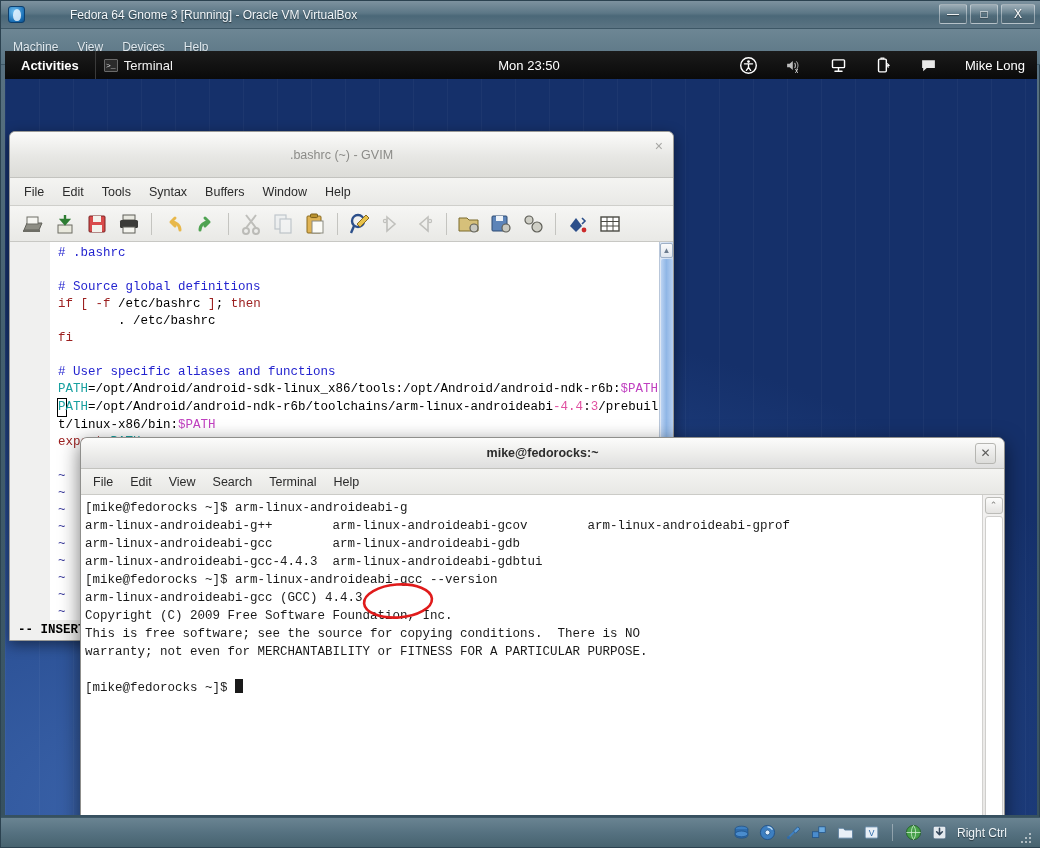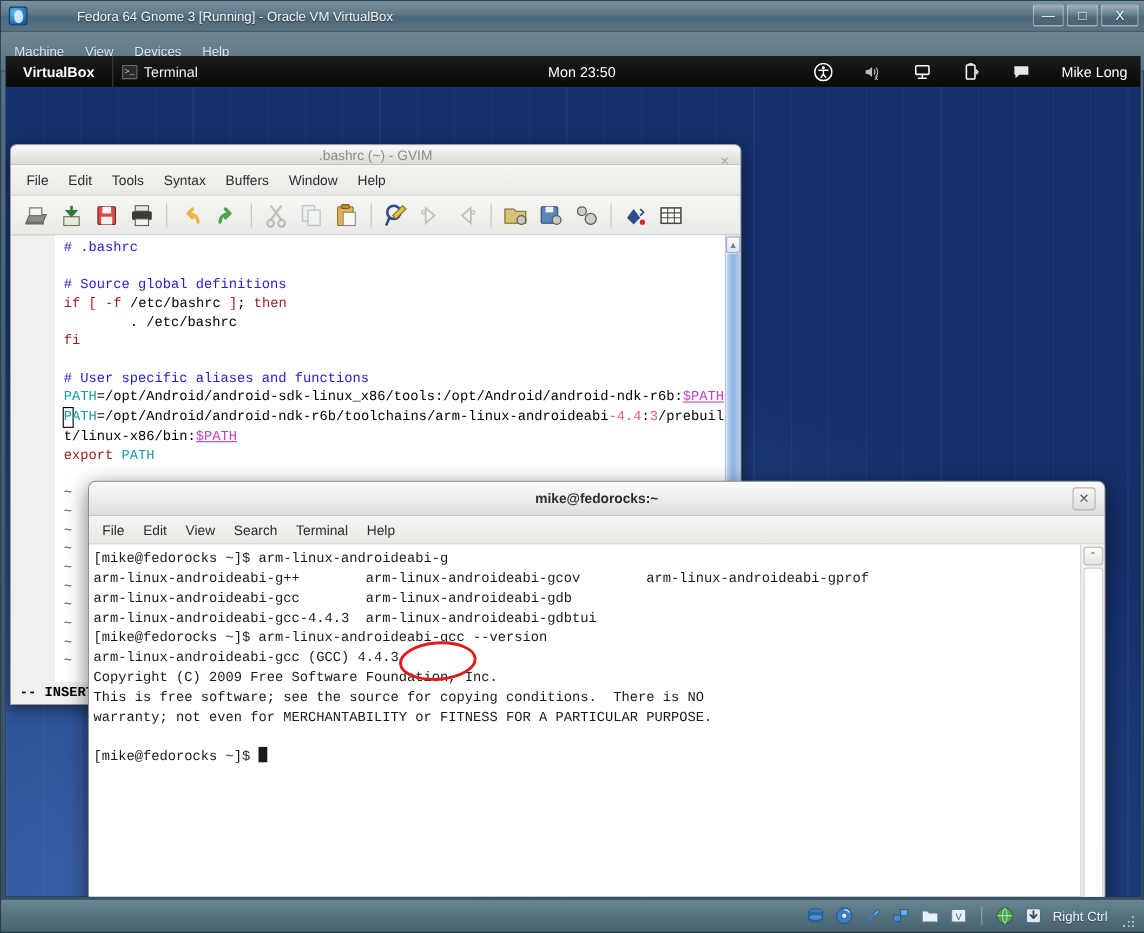--- a/index.html
+++ b/index.html
@@ -111,21 +111,21 @@
   #gvim-window {
     position:absolute; left:4px; top:80px; width:665px; height:510px;
     background:#f0f0ef;
     border:1px solid #9a9a97;
     border-radius:6px 6px 0 0;
     box-shadow: 0 4px 14px rgba(0,0,0,.45);
     display:flex; flex-direction:column;
     overflow:hidden;
   }
   #gvim-titlebar {
-    height:18px; flex:none; position:relative;
+    height:46px; flex:none; position:relative;
     background: linear-gradient(180deg,#fbfbfa 0%, #e7e7e4 55%, #dcdcd8 100%);
     border-bottom:1px solid #c3c3bf;
     border-radius:5px 5px 0 0;
     display:flex; align-items:center; justify-content:center;
   }
   #gvim-title-text { font-size:12.5px; color:#8b8b88; }
   #gvim-close { position:absolute; right:10px; top:7px; font-size:14px; color:#a6a6a3; line-height:1; }
   #gvim-menubar {
     height:28px; flex:none;
     background: linear-gradient(180deg,#f4f4f2 0%, #e9e9e6 100%);
@@ -145,21 +145,21 @@
   #gvim-body { flex:1; display:flex; position:relative; background:#ffffff; min-height:0;margin-left:40px; }
   #gvim-textarea {
     flex:1; padding:3px 0 0 8px; overflow:hidden;
     font-family:"Liberation Mono","DejaVu Sans Mono",monospace;
     font-size:12.5px; line-height:17px; white-space:pre; color:#000000;
   }
   .tilde { color:#3a3a9c; }
   .vc-comment { color:#2424cf; }
   .vc-keyword { color:#9c2020; }
   .vc-ident   { color:#18a0a0; }
-  .vc-var     { color:#c040c0;text-decoration:underline; }
+  .vc-var     { color:#c040c0; }
   .vc-num     { color:#e050a0; }
   .vc-plain   { color:#000000; }
   .vim-cursor {
     display:inline-block; min-width:7px;
     border:1px solid #000; margin:0 -1px; padding:0;
   }
   #gvim-scrollbar {
     width:14px; flex:none;
     background: linear-gradient(90deg,#dfe8f5,#c9d9ef);
     border-left:1px solid #b9c7da;
@@ -295,21 +295,21 @@
     <span class="vbox-menu-item">Devices</span>
     <span class="vbox-menu-item">Help</span>
   </div>
 
   <div id="guest-screen">
 
     <div id="wallpaper"></div>
 
     <div id="gnome-panel">
       <div id="activities-btn">
-        <span>VirtualBox</span>
+        <span>Activities</span>
       </div>
       <div id="panel-app">
         <span id="terminal-mini-icon">&gt;_</span>
         <span>Terminal</span>
       </div>
       <div id="panel-clock">Mon 23:50</div>
       <div id="panel-right">
         <span>
           <svg class="panel-icon" viewBox="0 0 24 24">
             <circle cx="12" cy="12" r="11" fill="none" stroke="#ffffff" stroke-width="2"></circle>

